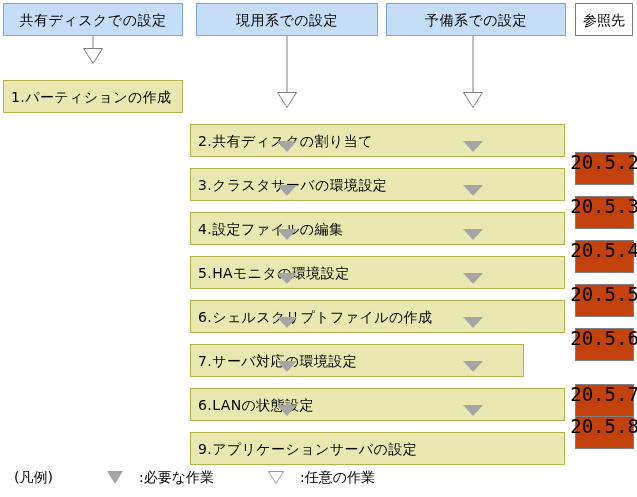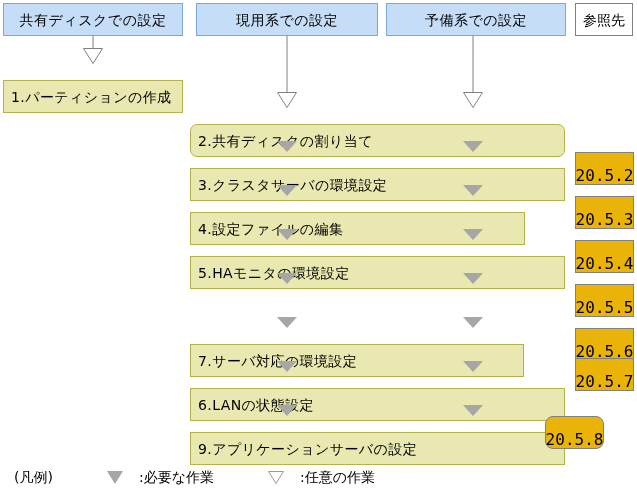--- a/index.html
+++ b/index.html
@@ -61,27 +61,27 @@
     align-items: center;
     padding-left: 7px;
     letter-spacing: 0.4px;
     white-space: nowrap;
     margin-top: 16px;
   }
   
   .ref {
     position: absolute;
     box-sizing: border-box;
-    background: #eab308;
+    background: #c2410c;
     border: 1px solid #808080;
     color: #000000;
-    font-size: 16px;
-    line-height: 1;
-    display: flex;
-    align-items: flex-end;
+    font-size: 19px;
+    line-height: 1;
+    display: flex;
+    align-items: flex-start;
     justify-content: center;
     font-family: "DejaVu Sans Mono", "Liberation Mono", monospace;
     white-space: nowrap;
   }
   
   .conn {
     position: absolute;
   }
   .conn svg {
     display: block;
@@ -149,36 +149,39 @@
     <svg width="24" height="72" viewBox="0 0 24 72">
       <line x1="12" y1="0" x2="12" y2="56" stroke="#808080" stroke-width="1"></line>
       <polygon points="2.5,56.5 21.5,56.5 12,71.5" fill="#ffffff" stroke="#808080" stroke-width="1"></polygon>
     </svg>
   </div>
 
   <div class="task" style="left:3px; top:64px; width:180px; height:33px;">
     <span>1.パーティションの作成</span>
   </div>
 
-  <div class="task" style="left:190px; top:108px; width:375px; height:33px;border-radius:7px;">
+  <div class="task" style="left:190px; top:108px; width:375px; height:33px;">
     <span>2.共有ディスクの割り当て</span>
   </div>
 
   <div class="task" style="left:190px; top:152px; width:375px; height:33px;">
     <span>3.クラスタサーバの環境設定</span>
   </div>
 
-  <div class="task" style="left:190px; top:196px; width:335px; height:33px;">
+  <div class="task" style="left:190px; top:196px; width:375px; height:33px;">
     <span>4.設定ファイルの編集</span>
   </div>
 
   <div class="task" style="left:190px; top:240px; width:375px; height:33px;">
     <span>5.HAモニタの環境設定</span>
   </div>
 
+  <div class="task" style="left:190px; top:284px; width:375px; height:33px;">
+    <span>6.シェルスクリプトファイルの作成</span>
+  </div>
 
   <div class="task" style="left:190px; top:328px; width:334px; height:33px;">
     <span>7.サーバ対応の環境設定</span>
   </div>
 
   <div class="task" style="left:190px; top:372px; width:375px; height:33px;">
     <span>6.LANの状態設定</span>
   </div>
 
   <div class="task" style="left:190px; top:416px; width:375px; height:33px;">
@@ -265,24 +268,24 @@
   </div>
   <div class="ref" style="left:575px; top:240px; width:59px; height:33px;">
     <span>20.5.4</span>
   </div>
   <div class="ref" style="left:575px; top:284px; width:59px; height:33px;">
     <span>20.5.5</span>
   </div>
   <div class="ref" style="left:575px; top:328px; width:59px; height:33px;">
     <span>20.5.6</span>
   </div>
-  <div class="ref" style="left:575px; top:358px; width:59px; height:33px;">
+  <div class="ref" style="left:575px; top:384px; width:59px; height:33px;">
     <span>20.5.7</span>
   </div>
-  <div class="ref" style="left:545px; top:416px; width:59px; height:33px;border-radius:8px;">
+  <div class="ref" style="left:575px; top:416px; width:59px; height:33px;">
     <span>20.5.8</span>
   </div>
 
   <div class="legend" style="left:14px; top:469px;gap:12px;">
     <span class="legend-text">(凡例)</span>
     <span class="legend-gap"></span>
     <span class="legend-tri">
       <svg width="20" height="16" viewBox="0 0 20 16">
         <polygon points="2,2 18,2 10,15" fill="#a6a6a6"></polygon>
       </svg>

